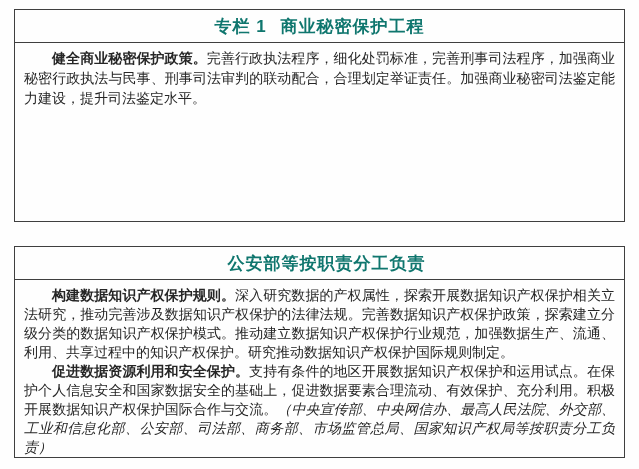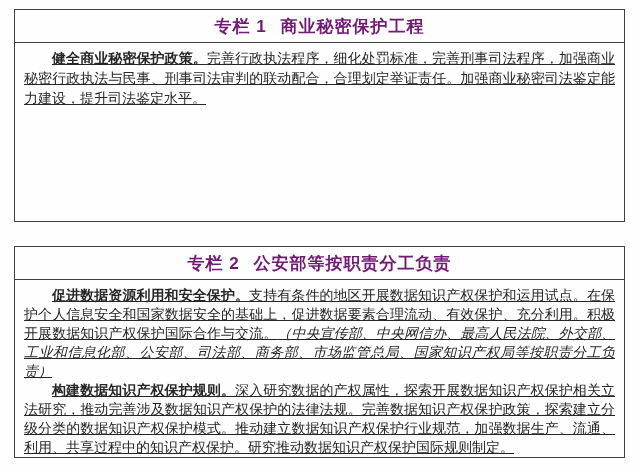--- a/index.html
+++ b/index.html
@@ -29,30 +29,29 @@
   .box-2 { top: 246px; height: 210px; }
   .box-title {
     height: 32px;
     border-bottom: 1px solid #3f3f3f;
     display: flex;
     align-items: center;
     justify-content: center;
     font-family: "Liberation Sans", sans-serif;
     font-weight: bold;
     font-size: 17px;
-    color: #701a75;
+    color: #0f766e;
     letter-spacing: 1px;
   }
   .title-name { margin-left: 14px; }
   .box-body {
     padding: 6px 9px 0 9px;
     font-size: 14px;
     text-align: justify;
     overflow: hidden;
-    text-decoration: underline;
   }
   .box-body p {
     margin: 0;
     text-indent: 2em;
   }
   .box-1 .box-body p { line-height: 20px; }
   .box-2 .box-body p { line-height: 19px; }
   .para-lead {
     font-weight: bold;
     font-family: "Liberation Serif", serif;
@@ -73,26 +72,25 @@
     </div>
     <div class="box-body">
       <p>
         <span class="para-lead">健全商业秘密保护政策。</span><span class="para-text">完善行政执法程序，细化处罚标准，完善刑事司法程序，加强商业秘密行政执法与民事、刑事司法审判的联动配合，合理划定举证责任。加强商业秘密司法鉴定能力建设，提升司法鉴定水平。</span>
       </p>
     </div>
   </section>
 
   <section class="column-box box-2">
     <div class="box-title">
-      <span>专栏 2</span>
       <span class="title-name">公安部等按职责分工负责</span>
     </div>
     <div class="box-body">
       <p>
-        <span class="para-lead">促进数据资源利用和安全保护。</span><span class="para-text">支持有条件的地区开展数据知识产权保护和运用试点。在保护个人信息安全和国家数据安全的基础上，促进数据要素合理流动、有效保护、充分利用。积极开展数据知识产权保护国际合作与交流。</span><span class="para-attribution">（中央宣传部、中央网信办、最高人民法院、外交部、工业和信息化部、公安部、司法部、商务部、市场监管总局、国家知识产权局等按职责分工负责）</span>
+        <span class="para-lead">构建数据知识产权保护规则。</span><span class="para-text">深入研究数据的产权属性，探索开展数据知识产权保护相关立法研究，推动完善涉及数据知识产权保护的法律法规。完善数据知识产权保护政策，探索建立分级分类的数据知识产权保护模式。推动建立数据知识产权保护行业规范，加强数据生产、流通、利用、共享过程中的知识产权保护。研究推动数据知识产权保护国际规则制定。</span>
       </p>
       <p>
-        <span class="para-lead">构建数据知识产权保护规则。</span><span class="para-text">深入研究数据的产权属性，探索开展数据知识产权保护相关立法研究，推动完善涉及数据知识产权保护的法律法规。完善数据知识产权保护政策，探索建立分级分类的数据知识产权保护模式。推动建立数据知识产权保护行业规范，加强数据生产、流通、利用、共享过程中的知识产权保护。研究推动数据知识产权保护国际规则制定。</span>
+        <span class="para-lead">促进数据资源利用和安全保护。</span><span class="para-text">支持有条件的地区开展数据知识产权保护和运用试点。在保护个人信息安全和国家数据安全的基础上，促进数据要素合理流动、有效保护、充分利用。积极开展数据知识产权保护国际合作与交流。</span><span class="para-attribution">（中央宣传部、中央网信办、最高人民法院、外交部、工业和信息化部、公安部、司法部、商务部、市场监管总局、国家知识产权局等按职责分工负责）</span>
       </p>
     </div>
   </section>
 
 </div>
 
 </body></html>

